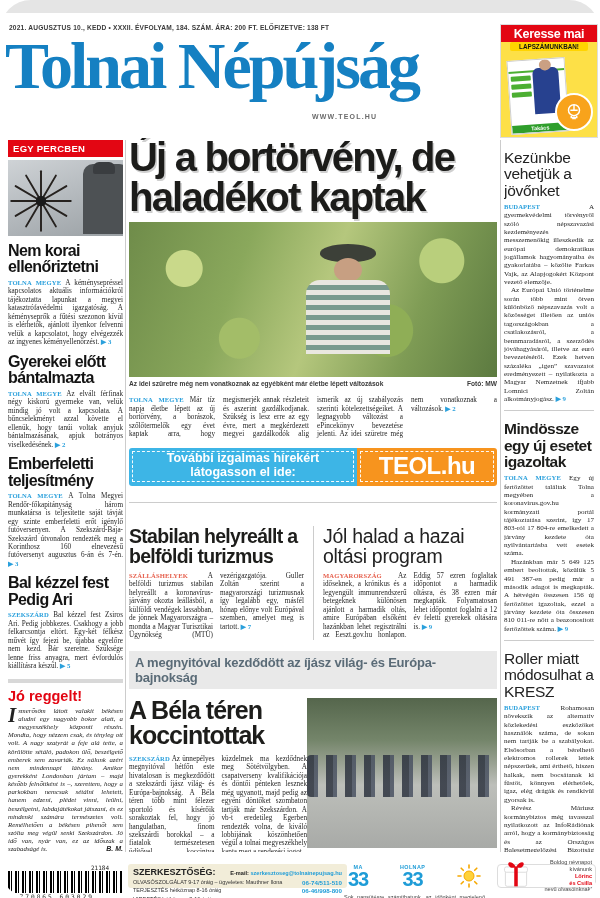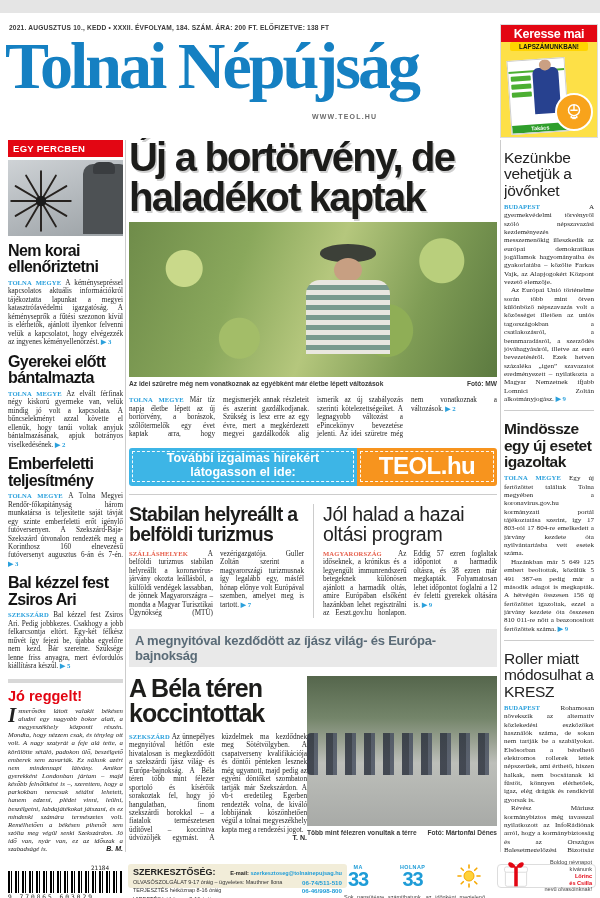--- a/index.html
+++ b/index.html
@@ -1,17 +1,17 @@
 <!DOCTYPE html>
 <html lang="hu"><head>
 <meta charset="utf-8">
 <style>
   html,body{margin:0;padding:0;background:#fff;}
   .page{position:relative;width:600px;height:898px;background:#fff;overflow:hidden;
-        font-family:"Liberation Sans",sans-serif;color:#1d1d1b;}
+        font-family:"Liberation Sans",sans-serif;color:#1d1d1b;border-radius:31px;}
   .topstrip{position:absolute;left:0;top:0;width:600px;height:13px;background:#e5e5e5;}
   
   .dateline{position:absolute;left:9px;top:24px;font-size:6.6px;font-weight:bold;color:#3a3a3a;letter-spacing:.2px;}
   .masthead{position:absolute;left:5px;top:28px;width:500px;font-family:"Liberation Serif",serif;
             font-weight:bold;font-size:66px;letter-spacing:-3px;color:#1580c2;white-space:nowrap;}
   .website{position:absolute;left:312px;top:113px;font-size:7px;font-weight:bold;color:#6b6b6b;letter-spacing:1.2px;}
   .promo{position:absolute;left:500px;top:24px;width:96px;height:112px;border:1px solid #ddd;background:#fde047;overflow:hidden;}
   .promo-red{background:#e30613;color:#fff;font-weight:bold;font-size:12.5px;text-align:center;padding:2px 0 1px;letter-spacing:-.3px;}
   .promo-yellow{display:block;margin:0 auto;width:78px;background:#ffd400;color:#111;font-weight:bold;font-size:6.3px;
                 text-align:center;border-radius:2px;padding:1px 0;}
@@ -64,21 +64,21 @@
              background:repeating-linear-gradient(180deg,#e9e7e0 0 5px,#7a9b8e 5px 10px);}
   .caption-row{display:flex;justify-content:space-between;gap:6px;font-weight:bold;font-size:6.6px;color:#3a3a3a;margin:3px 0 0;}
   .cols4{margin-top:9px;column-count:4;column-gap:8px;}
   .teol{display:flex;margin-top:9px;height:38px;}
   .teol-left{flex:0 0 222px;background:#3db5e6;border-radius:3px 0 0 3px;padding:3px;}
   .teol-left-in{border:1.5px dashed rgba(255,255,255,.95);height:calc(100% - 3px);display:flex;align-items:center;
                 justify-content:center;color:#fff;font-weight:bold;font-size:12.5px;text-align:center;line-height:1.1;}
   .teol-right{flex:1;background:#f7941e;border-radius:0 3px 3px 0;padding:3px;}
   .teol-right-in{border:1.5px dashed rgba(255,255,255,.95);height:calc(100% - 3px);display:flex;align-items:center;
                  justify-content:center;color:#fff;font-weight:bold;font-size:24px;letter-spacing:-.5px;}
-  .duo{display:flex;margin-top:8px;border-top:1px solid #ccc;padding-top:9px;}
+  .duo{display:flex;margin-top:16px;border-top:1px solid #ccc;padding-top:23px;}
   .duo-item{width:50%;box-sizing:border-box;}
   .duo-item+.duo-item{border-left:1px solid #ccc;padding-left:9px;}
   .duo-item:first-child{padding-right:9px;}
   .h-mid-bold{font-weight:bold;font-size:19.5px;line-height:1.03;letter-spacing:-.7px;margin:0;}
   .h-mid-light{font-weight:normal;font-size:19.5px;line-height:1.03;letter-spacing:-.3px;margin:0;color:#222;}
   .cols2{margin-top:6px;column-count:2;column-gap:7px;}
   .strap{margin-top:11px;background:#e9e9e9;color:#5a6b77;font-weight:bold;font-size:13px;padding:4px 6px;letter-spacing:-.2px;}
   .bottom-duo{display:flex;margin-top:9px;}
   .bela{width:178px;flex:0 0 178px;}
   .h-bela{font-weight:bold;font-size:25px;line-height:1.02;letter-spacing:-1px;margin:0 0 6px;}
@@ -196,21 +196,21 @@
     </div>
 
     <div class="story">
       <h2 class="h-left">Emberfeletti teljesítmény</h2>
       <p class="body" style="margin:0"><span class="tag">TOLNA MEGYE</span>
         <span>A Tolna Megyei Rendőr-főkapitányság három munkatársa is teljesítette saját távját egy szinte emberfeletti erőt igénylő futóversenyen. A Szekszárd-Baja-Szekszárd útvonalon rendezték meg a Korinthosz 160 elnevezésű futóversenyt augusztus 6-án és 7-én.</span>
         <span class="pageref">3</span></p>
     </div>
 
     <div class="story">
-      <h2 class="h-left">Bal kézzel fest Zsiros Ari</h2>
+      <h2 class="h-left">Bal kézzel fest Pedig Ari</h2>
       <p class="body" style="margin:0"><span class="tag">SZEKSZÁRD</span>
         <span>Bal kézzel fest Zsiros Ari. Pedig jobbkezes. Csakhogy a jobb felkarcsontja eltört. Egy-két félkész művét így fejezi be, újabba egyelőre nem kezd. Bár szeretne. Szüksége lenne friss anyagra, mert évfordulós kiállításra készül.</span>
         <span class="pageref">5</span></p>
     </div>
 
     <div class="morning">
       <h2 class="morning-title">Jó reggelt!</h2>
       <p class="morning-body" style="margin:0">
         <span class="dropcap">I</span><span>smerősöm látott valakit békésen aludni egy nagyobb bokor alatt, a megyeszékhely központi részén. Mondta, hogy nézzem csak, és tényleg ott volt. A nagy szatyrát a feje alá tette, a körülötte sétáló, padokon ülő, beszélgető emberek sem zavarták. Ez nálunk azért nem mindennapi látvány. Amikor gyerekként Londonban jártam – majd később felnőttként is –, szerettem, hogy a parkokban nemcsak sétálni lehetett, hanem edzeni, plédet vinni, leülni, beszélgetni, labdajátékokat játszani, és ez mindenki számára természetes volt. Remélhetően a békésen pihenőt sem szólta meg végül senki Szekszárdon. Jó idő van, nyár van, ez az időszak a szabadságé is.</span>
         <span class="byline">B. M.</span></p>

